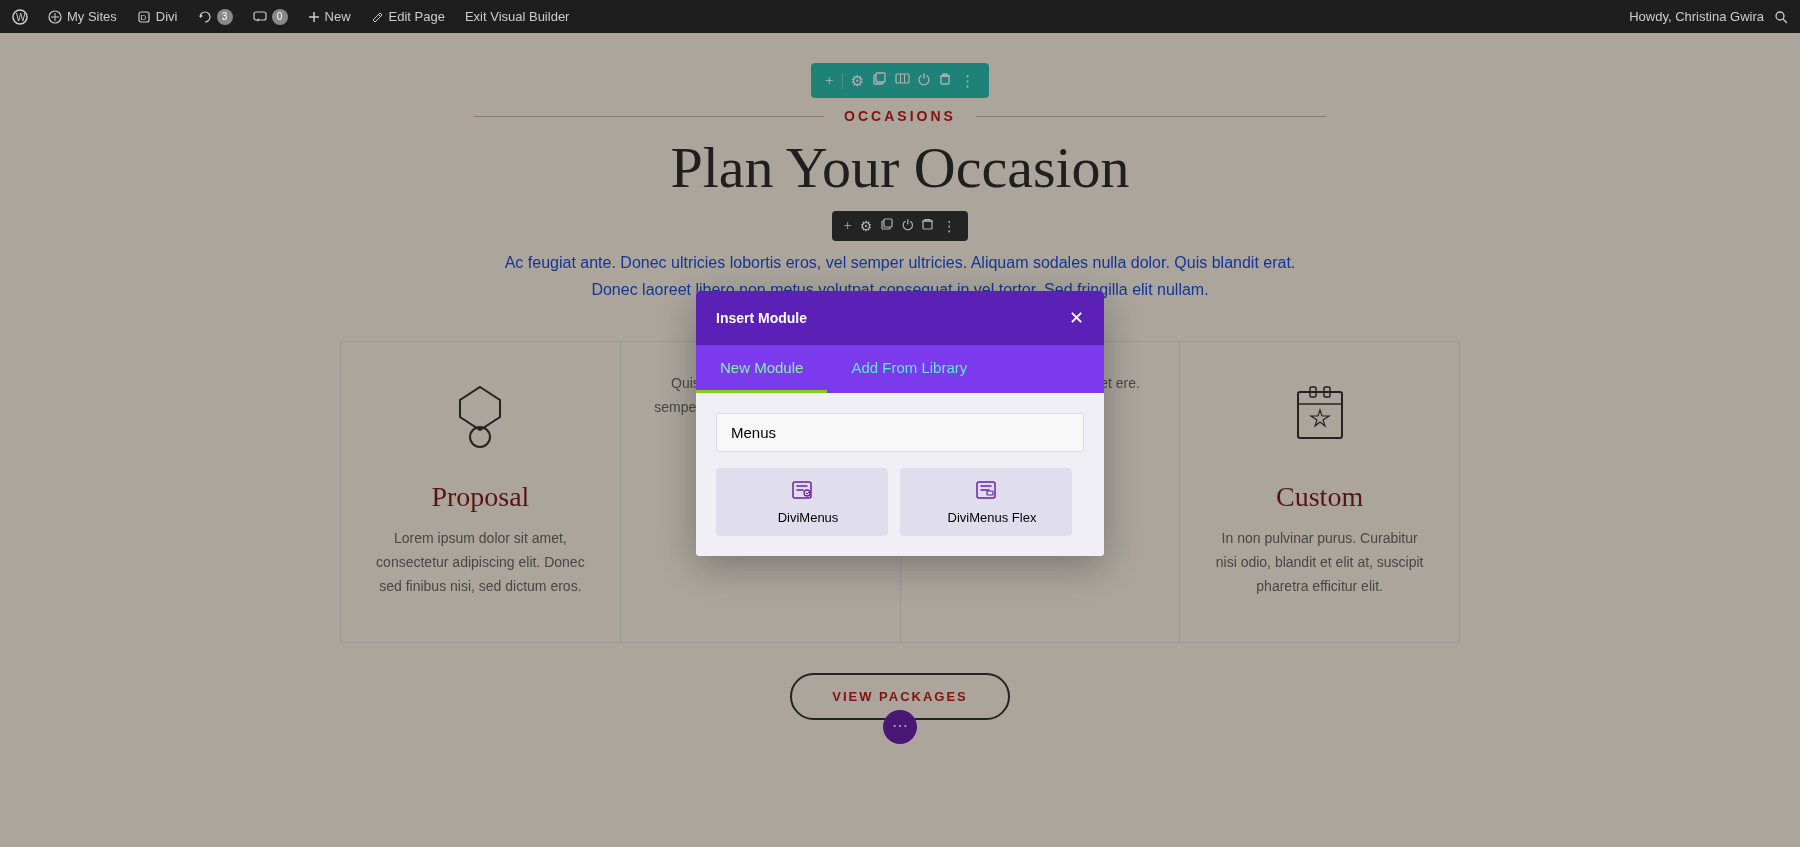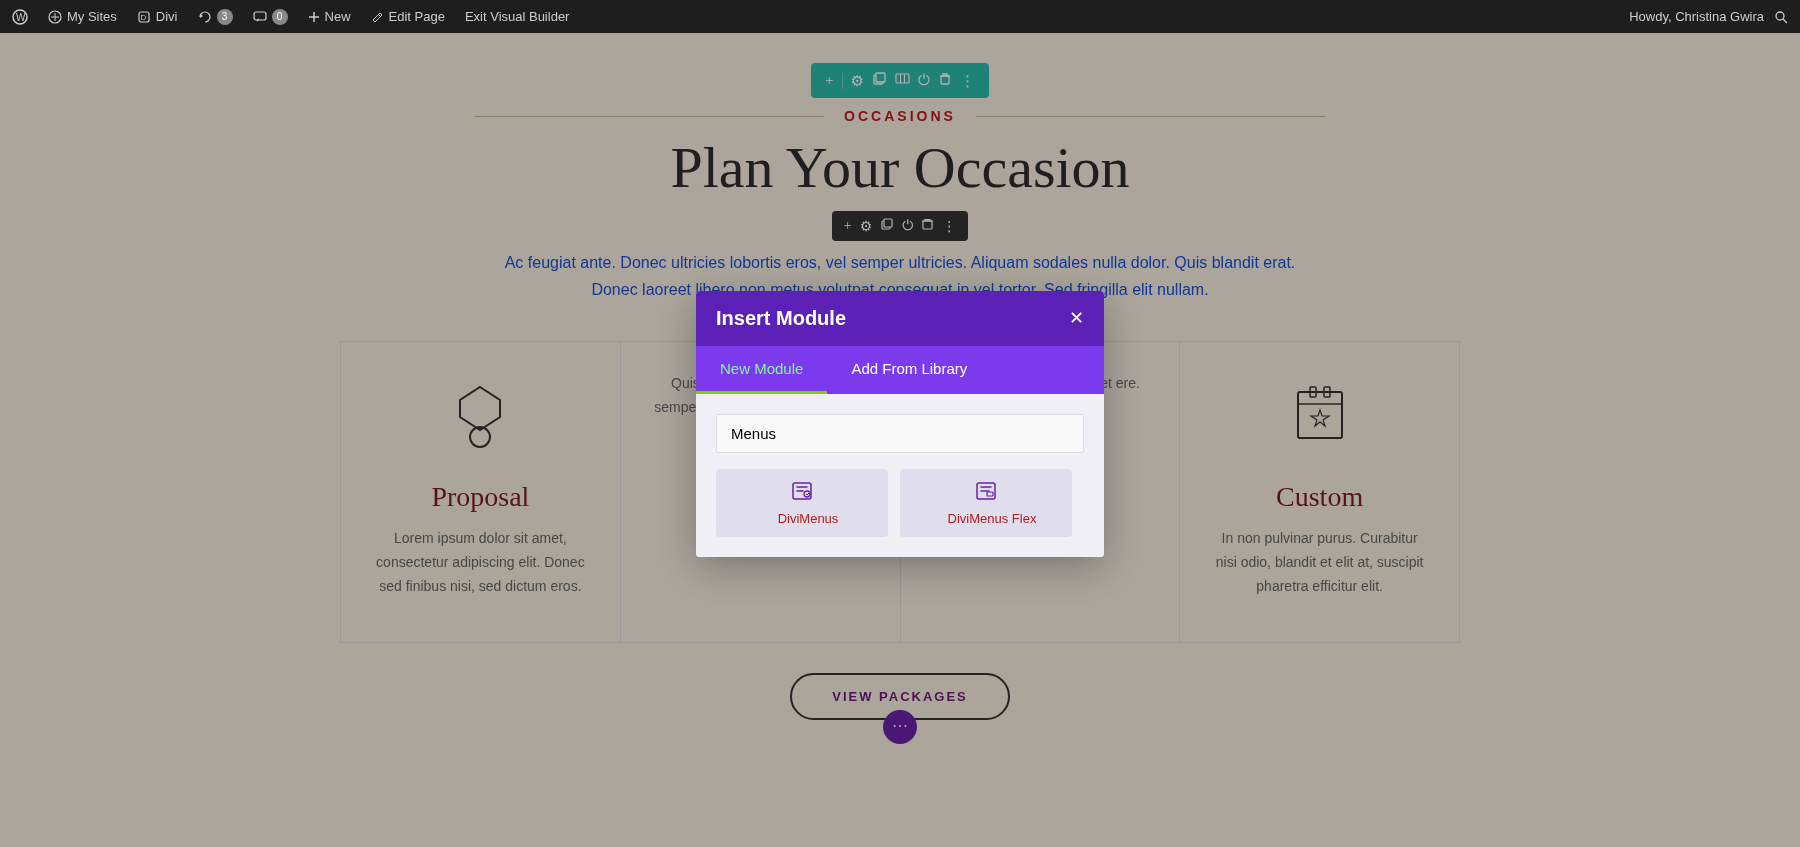--- a/index.html
+++ b/index.html
@@ -169,21 +169,21 @@
 
     
     .view-packages-btn {
       border: 2px solid #333;
       border-radius: 30px;
       padding: 14px 40px;
       font-size: 13px;
       letter-spacing: 2px;
       font-family: Arial, sans-serif;
       font-weight: bold;
-      color: #701a75;
+      color: #b91c1c;
       background: transparent;
       cursor: pointer;
       margin-top: 30px;
       text-transform: uppercase;
     }
 
     
     .dots-circle {
       width: 34px; height: 34px;
       background: #6b21a8;
@@ -216,40 +216,40 @@
     }
     .modal-header {
       background: #5b21b6;
       color: #fff;
       padding: 16px 20px;
       display: flex;
       align-items: center;
       justify-content: space-between;
     }
     .modal-title {
-      font-size: 20px;
+      font-size: 14px;
       font-family: Arial, sans-serif;
       font-weight: bold;
     }
     .modal-close {
       cursor: pointer;
       font-size: 18px;
       color: #fff;
     }
 
     
     .modal-tabs {
       background: #7c3aed;
       display: flex;
     }
     .modal-tab {
       padding: 14px 24px;
       font-size: 15px;
       font-family: Arial, sans-serif;
-      color: #ffffff;
+      color: #5eead4;
       cursor: pointer;
       border-bottom: 3px solid transparent;
     }
     .modal-tab.active {
       color: #86efac;
       border-bottom: 3px solid #84cc16;
       text-align: right;
     }
 
     
@@ -283,21 +283,21 @@
       width: 172px;
       height: 68px;
       display: flex;
       flex-direction: column;
       align-items: center;
       justify-content: center;
       cursor: pointer;
       gap: 4px;
     }
     .module-icon { color: #6b21a8; font-size: 20px; }
-    .module-label { font-size: 13px; font-family: Arial, sans-serif; color: #b91c1c; padding-left: 12px; }
+    .module-label { font-size: 13px; font-family: Arial, sans-serif; color: #000000; padding-left: 12px; }
   </style>
 </head>
 <body>
 
 <div id="admin-bar">
   <span class="admin-bar-item">
     <svg width="16" height="16" viewBox="0 0 16 16" fill="#ccc">
         <circle cx="8" cy="8" r="7" stroke="#ccc" stroke-width="1.5" fill="none"></circle>
         <text x="4" y="12" font-size="10" fill="#ccc" font-family="Arial">W</text>
       </svg>

